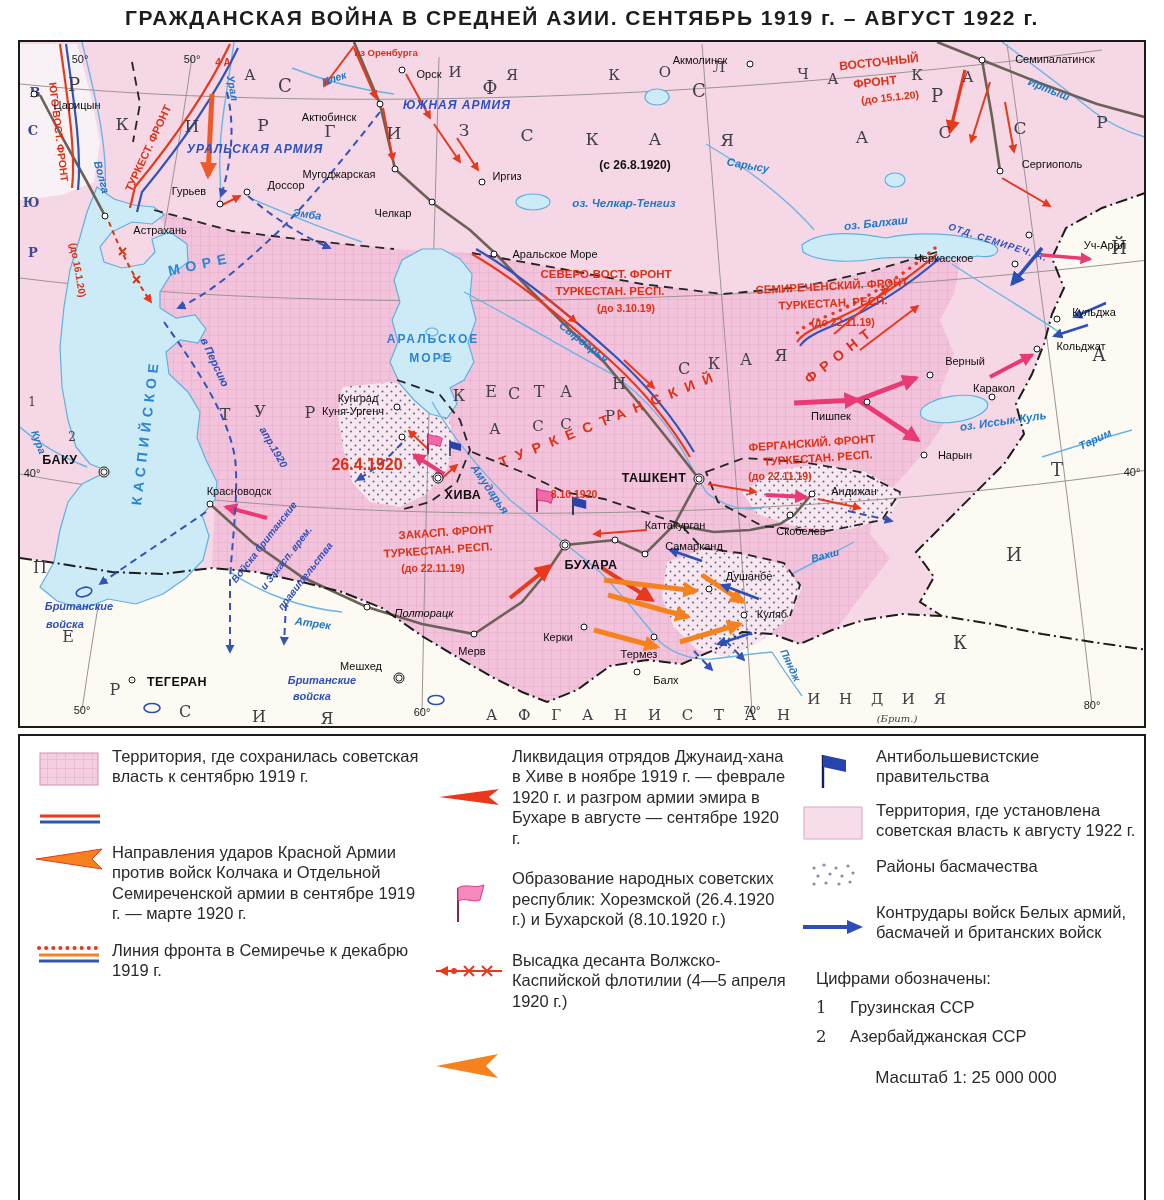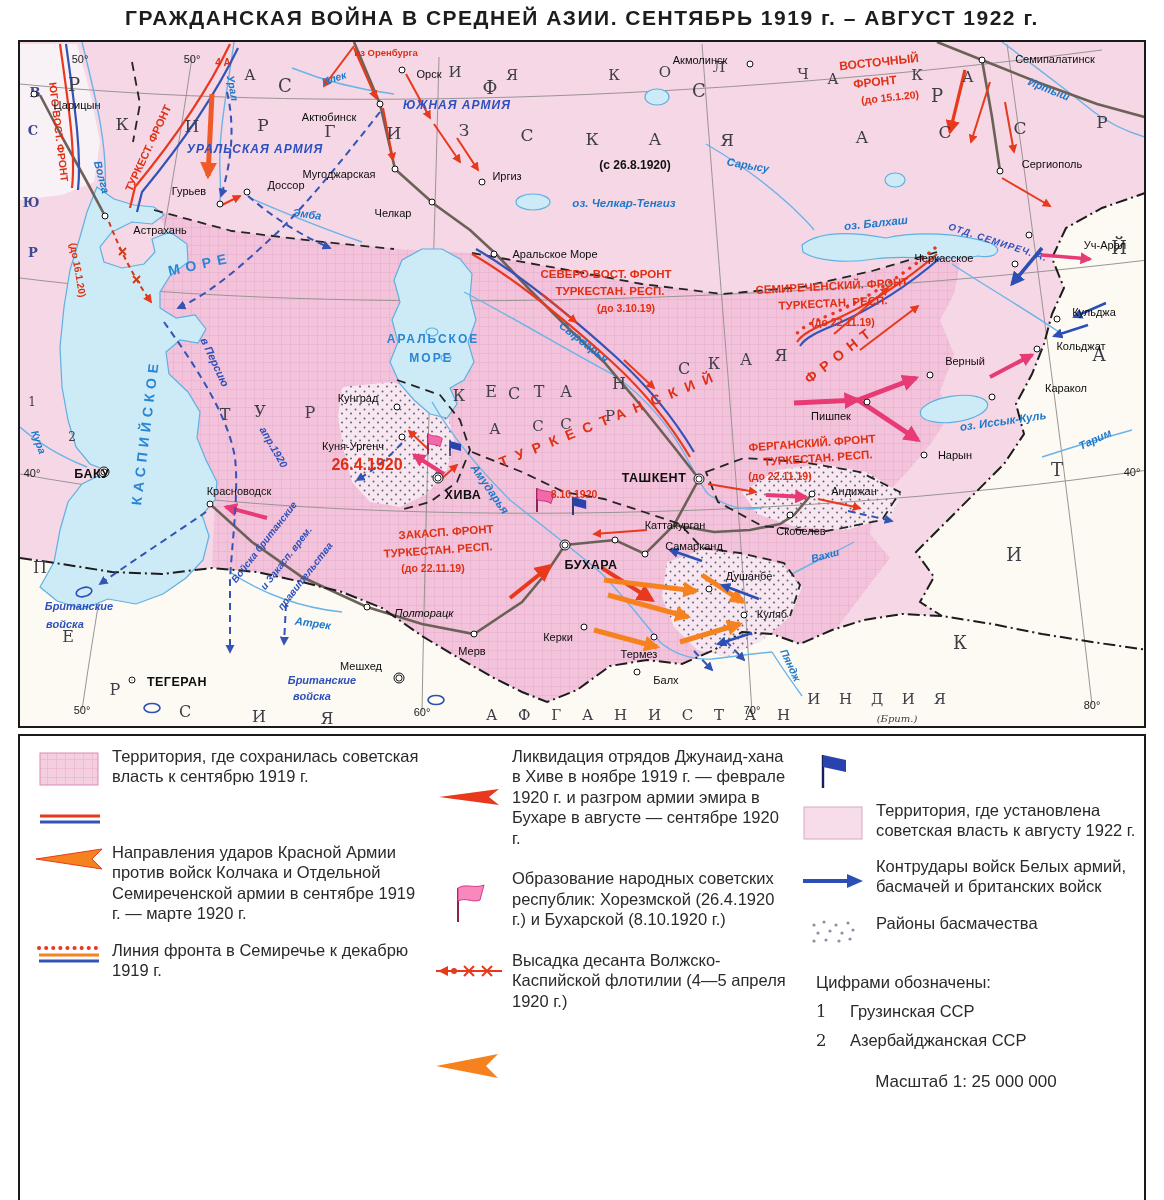--- a/index.html
+++ b/index.html
@@ -425,21 +425,21 @@
         <div class="tl" style="left: 487px; top: 134px;">Иргиз</div>
         <span class="tdot" style="left: 474px; top: 212px;"></span>
         <div class="tl" style="left: 535px; top: 212px;">Аральское Море</div>
         <span class="tdot" style="left: 1037px; top: 277px;"></span>
         <div class="tl" style="left: 1074px; top: 270px;">Кульджа</div>
         <span class="tdot" style="left: 1017px; top: 307px;"></span>
         <div class="tl" style="left: 1061px; top: 304px;">Кольджат</div>
         <span class="tdot" style="left: 910px; top: 333px;"></span>
         <div class="tl" style="left: 945px; top: 319px;">Верный</div>
         <span class="tdot" style="left: 972px; top: 355px;"></span>
-        <div class="tl" style="left: 1046px; top: 346px;">Каракол</div>
+        <div class="tl" style="left: 974px; top: 346px;">Каракол</div>
         <span class="tdot" style="left: 847px; top: 360px;"></span>
         <div class="tl" style="left: 811px; top: 374px;">Пишпек</div>
         <span class="tdot" style="left: 904px; top: 413px;"></span>
         <div class="tl" style="left: 935px; top: 413px;">Нарын</div>
         <span class="tdot" style="left: 792px; top: 452px;"></span>
         <div class="tl" style="left: 834px; top: 449px;">Андижан</div>
         <span class="tdot" style="left: 770px; top: 473px;"></span>
         <div class="tl" style="left: 781px; top: 489px;">Скобелев</div>
         <span class="tdot b" style="left: 679px; top: 437px;"></span>
         <div class="tl city" style="left: 634px; top: 436px;">ТАШКЕНТ</div>
@@ -463,25 +463,25 @@
         <div class="tl" style="left: 452px; top: 609px;">Мерв</div>
         <span class="tdot" style="left: 347px; top: 565px;"></span>
         <div class="tl" style="left: 404px; top: 571px; font-style: italic;">Полторацк</div>
         <span class="tdot" style="left: 190px; top: 462px;"></span>
         <div class="tl" style="left: 219px; top: 449px;">Красноводск</div>
         <span class="tdot b" style="left: 379px; top: 636px;"></span>
         <div class="tl" style="left: 341px; top: 624px;">Мешхед</div>
         <span class="tdot c" style="left: 112px; top: 638px;"></span>
         <div class="tl city" style="left: 157px; top: 640px;">ТЕГЕРАН</div>
         <span class="tdot b" style="left: 84px; top: 430px;"></span>
-        <div class="tl city" style="left: 72px; top: 418px; margin-top: 14px;">БАКУ</div>
+        <div class="tl city" style="left: 40px; top: 418px;">БАКУ</div>
         <span class="tdot" style="left: 377px; top: 365px;"></span>
         <div class="tl" style="left: 338px; top: 356px;">Кунград</div>
         <span class="tdot" style="left: 382px; top: 395px;"></span>
-        <div class="tl" style="left: 333px; top: 404px;">Куня-Ургенч</div>
+        <div class="tl" style="left: 333px; top: 369px;">Куня-Ургенч</div>
         <span class="tdot b" style="left: 418px; top: 436px;"></span>
         <div class="tl city" style="left: 443px; top: 453px;">ХИВА</div>
       </div>
   </div>
 
   <div id="legend">
     <div id="leg-col1" class="leg-col">
       <div class="leg-item">
         <span class="leg-sym">
           <svg width="64" height="40">
@@ -564,37 +564,29 @@
     </div>
 
     <div id="leg-col3" class="leg-col">
       <div class="leg-item" style="margin-bottom:10px;">
         <span class="leg-sym">
           <svg width="36" height="40">
               <line x1="7" y1="38" x2="7" y2="5" stroke="#13205e" stroke-width="2.4"></line>
               <path d="M7 5 L30 10 L30 22 L7 17 Z" fill="#2843ae"></path>
             </svg>
         </span>
+        <span class="leg-text">Антибольшевистские правительства</span>
       </div>
       <div class="leg-item" style="margin-bottom:12px;">
         <span class="leg-sym">
           <svg width="64" height="40">
               <rect x="2" y="3" width="58" height="32" fill="#f7dce9" stroke="#d9a8c4"></rect>
             </svg>
         </span>
         <span class="leg-text">Территория, где установлена советская власть к августу 1922 г.</span>
-      </div>
-      <div class="leg-item">
-        <span class="leg-sym" style="padding-top:16px;">
-          <svg width="66" height="18">
-              <path d="M2 9 H48" stroke="#2b4fb5" stroke-width="4"></path>
-              <path d="M46 2 L62 9 L46 16 Z" fill="#2b4fb5"></path>
-            </svg>
-        </span>
-        <span class="leg-text">Контрудары войск Белых армий, басмачей и британских войск</span>
       </div>
       <div class="leg-item" style="margin-bottom:12px;">
         <span class="leg-sym">
           <svg width="56" height="30">
               <g fill="#8a90a5">
                 <circle cx="8" cy="8" r="1.6"></circle>
                 <circle cx="18" cy="5" r="1.6"></circle>
                 <circle cx="30" cy="8" r="1.6"></circle>
                 <circle cx="42" cy="6" r="1.6"></circle>
                 <circle cx="12" cy="16" r="1.6"></circle>
@@ -603,20 +595,29 @@
                 <circle cx="47" cy="13" r="1.6"></circle>
                 <circle cx="8" cy="24" r="1.6"></circle>
                 <circle cx="20" cy="23" r="1.6"></circle>
                 <circle cx="33" cy="24" r="1.6"></circle>
                 <circle cx="44" cy="22" r="1.6"></circle>
               </g>
             </svg>
         </span>
         <span class="leg-text">Районы басмачества</span>
       </div>
+      <div class="leg-item">
+        <span class="leg-sym" style="padding-top:16px;">
+          <svg width="66" height="18">
+              <path d="M2 9 H48" stroke="#2b4fb5" stroke-width="4"></path>
+              <path d="M46 2 L62 9 L46 16 Z" fill="#2b4fb5"></path>
+            </svg>
+        </span>
+        <span class="leg-text">Контрудары войск Белых армий, басмачей и британских войск</span>
+      </div>
       <div class="leg-note-title">Цифрами обозначены:</div>
       <div class="leg-note">
         <span class="num">1</span>
         <span>Грузинская ССР</span>
       </div>
       <div class="leg-note">
         <span class="num">2</span>
         <span>Азербайджанская ССР</span>
       </div>
       <div class="leg-scale">Масштаб 1: 25 000 000</div>

